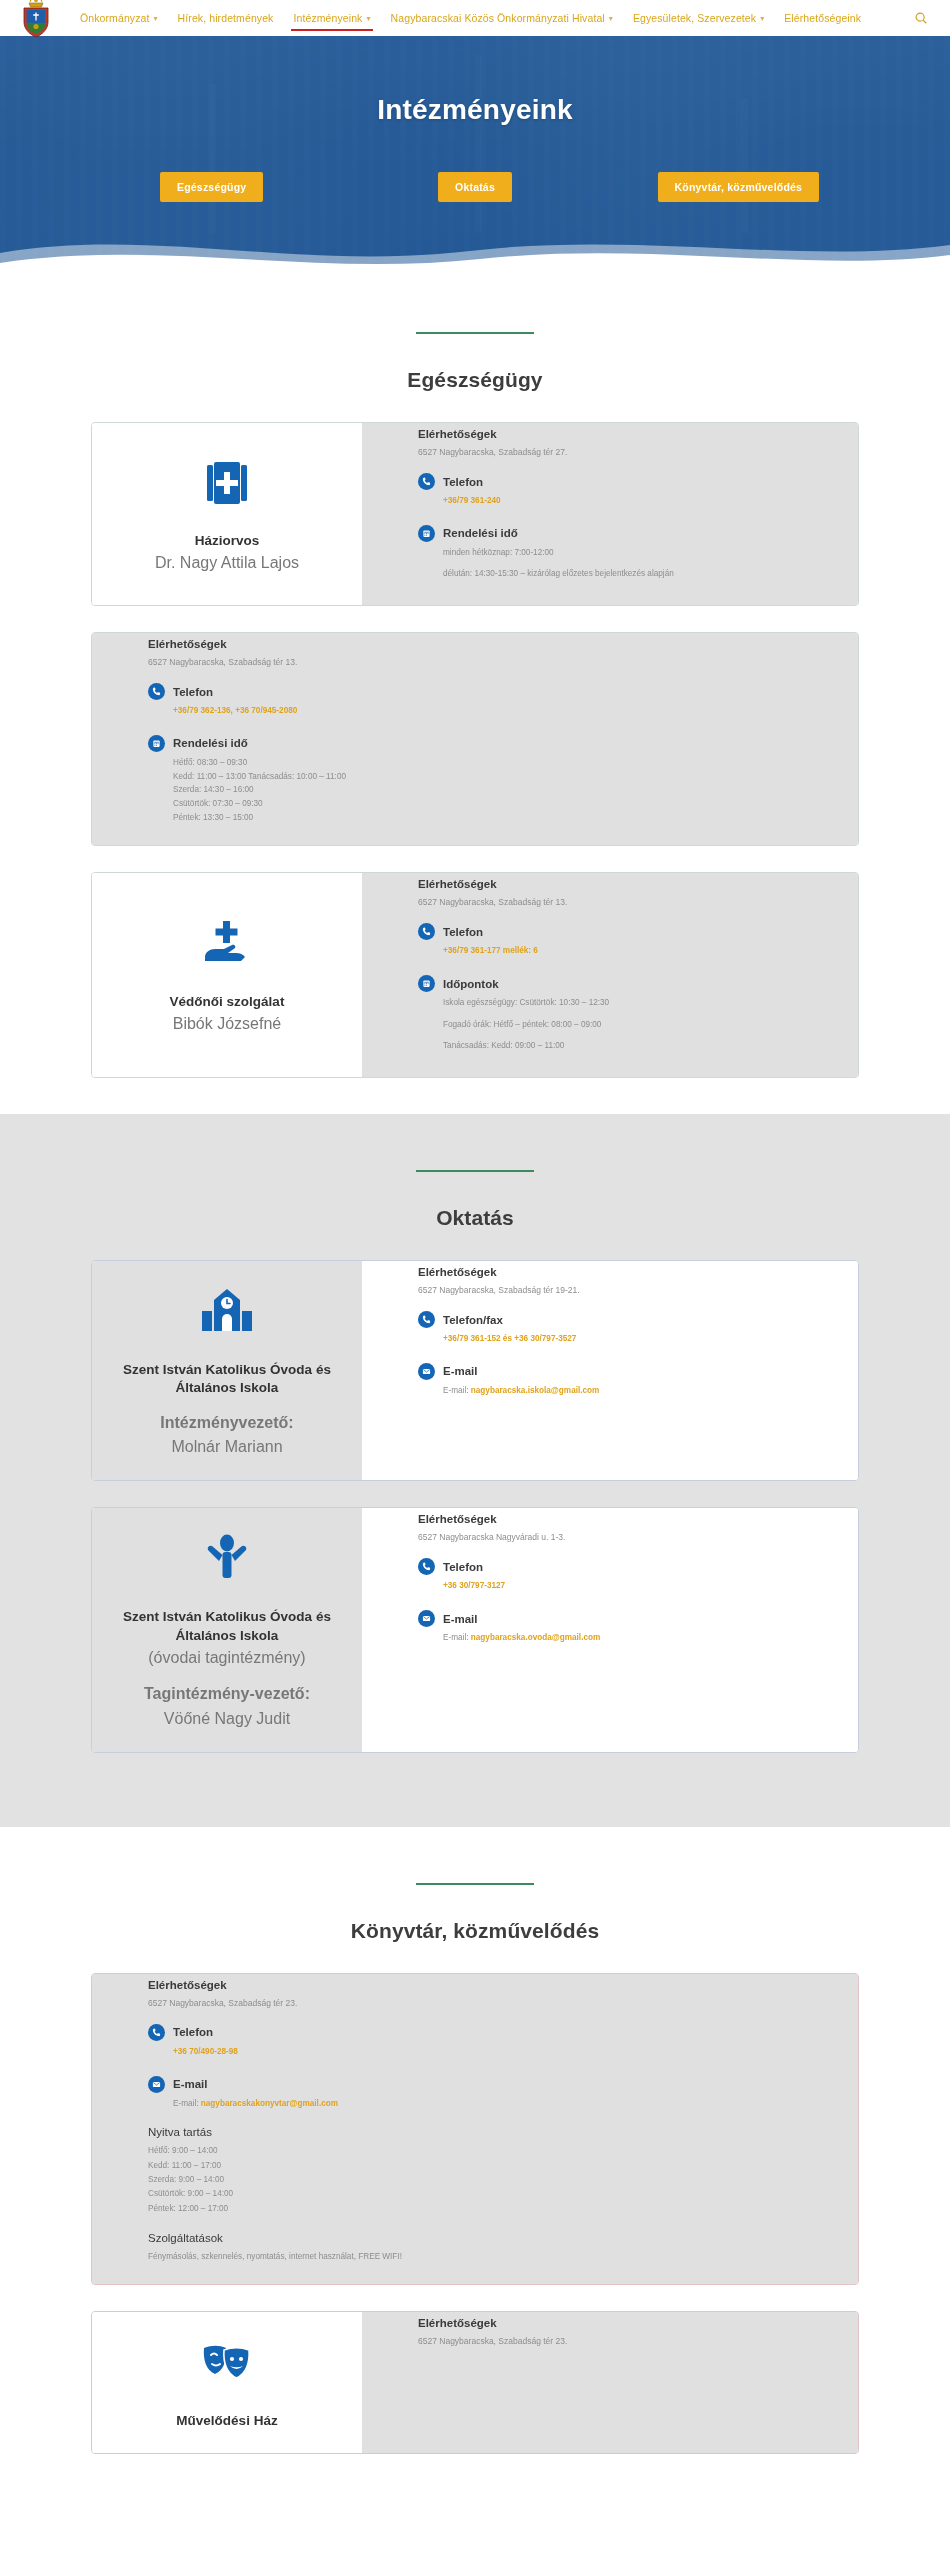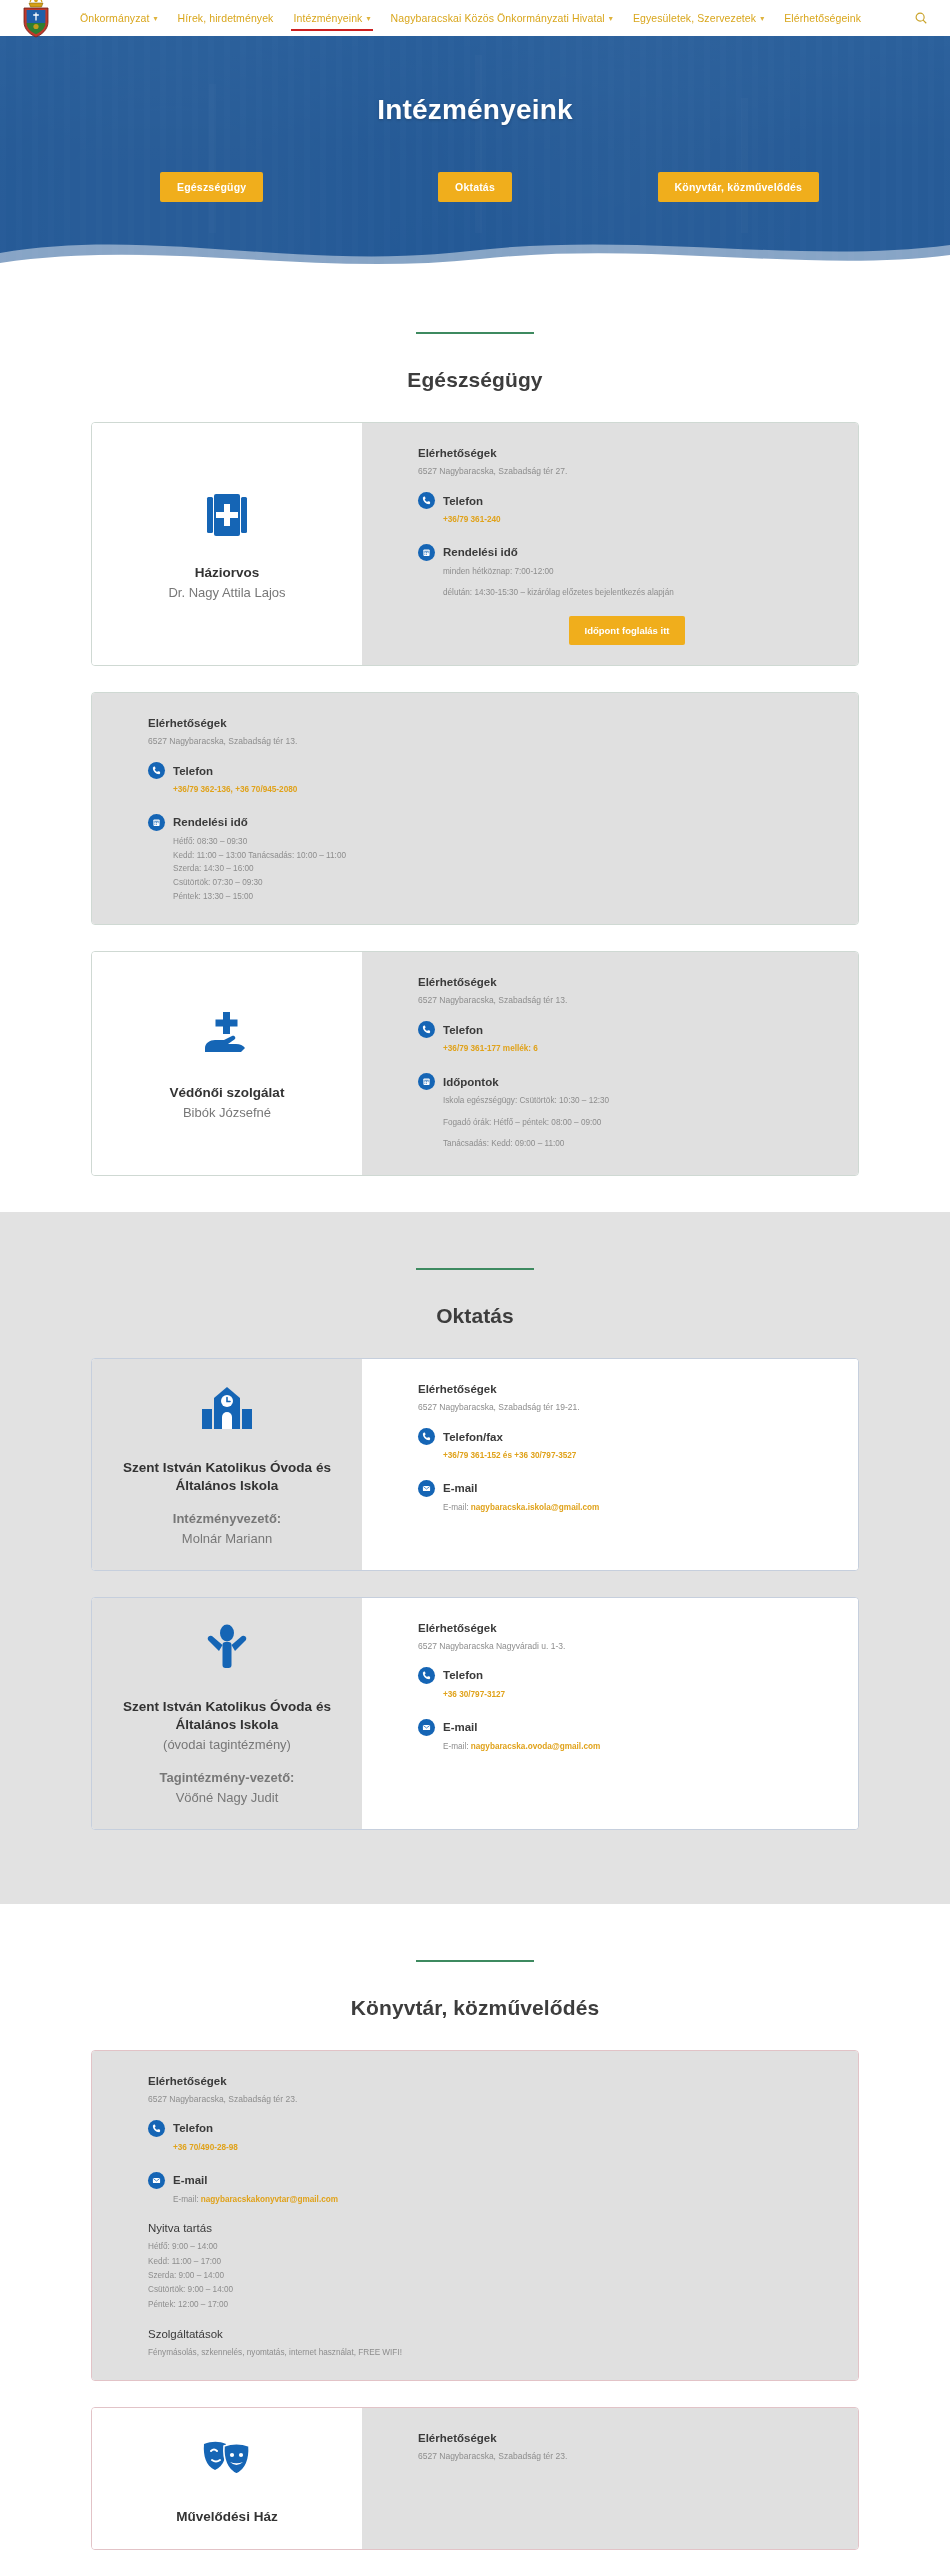--- a/index.html
+++ b/index.html
@@ -155,34 +155,34 @@
     display: flex;
     flex-direction: column;
     align-items: center;
     justify-content: center;
     text-align: center;
     padding: 22px 14px;
   }
   .card-right {
     flex: 1 1 auto;
     background: #e0e0e0;
-    padding: 24px 22px 20px 56px;
+    padding: 5px 22px 20px 56px;
   }
   .card.invert .card-left { background: #e0e0e0; }
   .card.invert .card-right { background: #ffffff; }
 
   .card-icon { margin-bottom: 16px; }
   .card-name {
     font-size: 13.5px;
     font-weight: 700;
     color: #333333;
     line-height: 1.35;
   }
   .card-sub {
-    font-size: 13px;
+    font-size: 16px;
     color: #777777;
     line-height: 1.4;
     margin-top: 2px;
     font-weight: 400;
   }
   .card-sub.spaced { margin-top: 14px; font-weight: bold; }
 
   .blk-title {
     font-size: 11.5px;
     font-weight: 700;
@@ -342,23 +342,20 @@
               <rect x="10.1" y="7.6" width="1.6" height="1.5" fill="#1565b5"></rect>
               <rect x="4.3" y="10.3" width="1.6" height="1.5" fill="#1565b5"></rect>
               <rect x="7.2" y="10.3" width="1.6" height="1.5" fill="#1565b5"></rect>
             </svg>
         </span>
         <span class="row-label">Rendelési idő</span>
       </div>
       <div class="detail">minden hétköznap: 7:00-12:00</div>
       <div class="detail gap">délután:  14:30-15:30 – kizárólag előzetes bejelentkezés alapján</div>
 
-      <div class="cta-wrap">
-        <button class="cta">Időpont foglalás itt</button>
-      </div>
     </div>
   </div>
 
   <div class="card">
     <div class="card-right">
       <div class="blk-title">Elérhetőségek</div>
       <div class="addr">6527 Nagybaracska, Szabadság tér 13.</div>
 
       <div class="row">
         <span class="ico">

